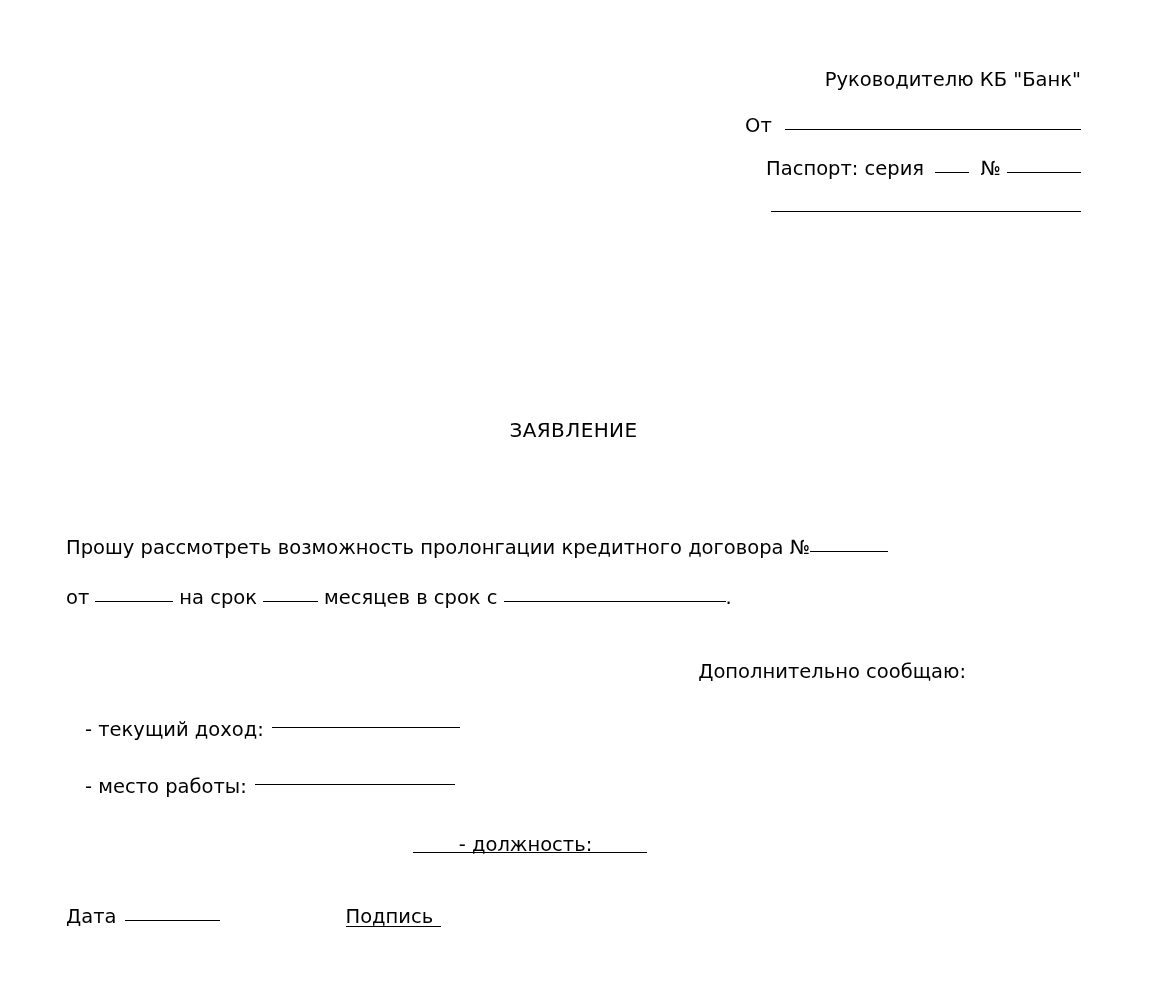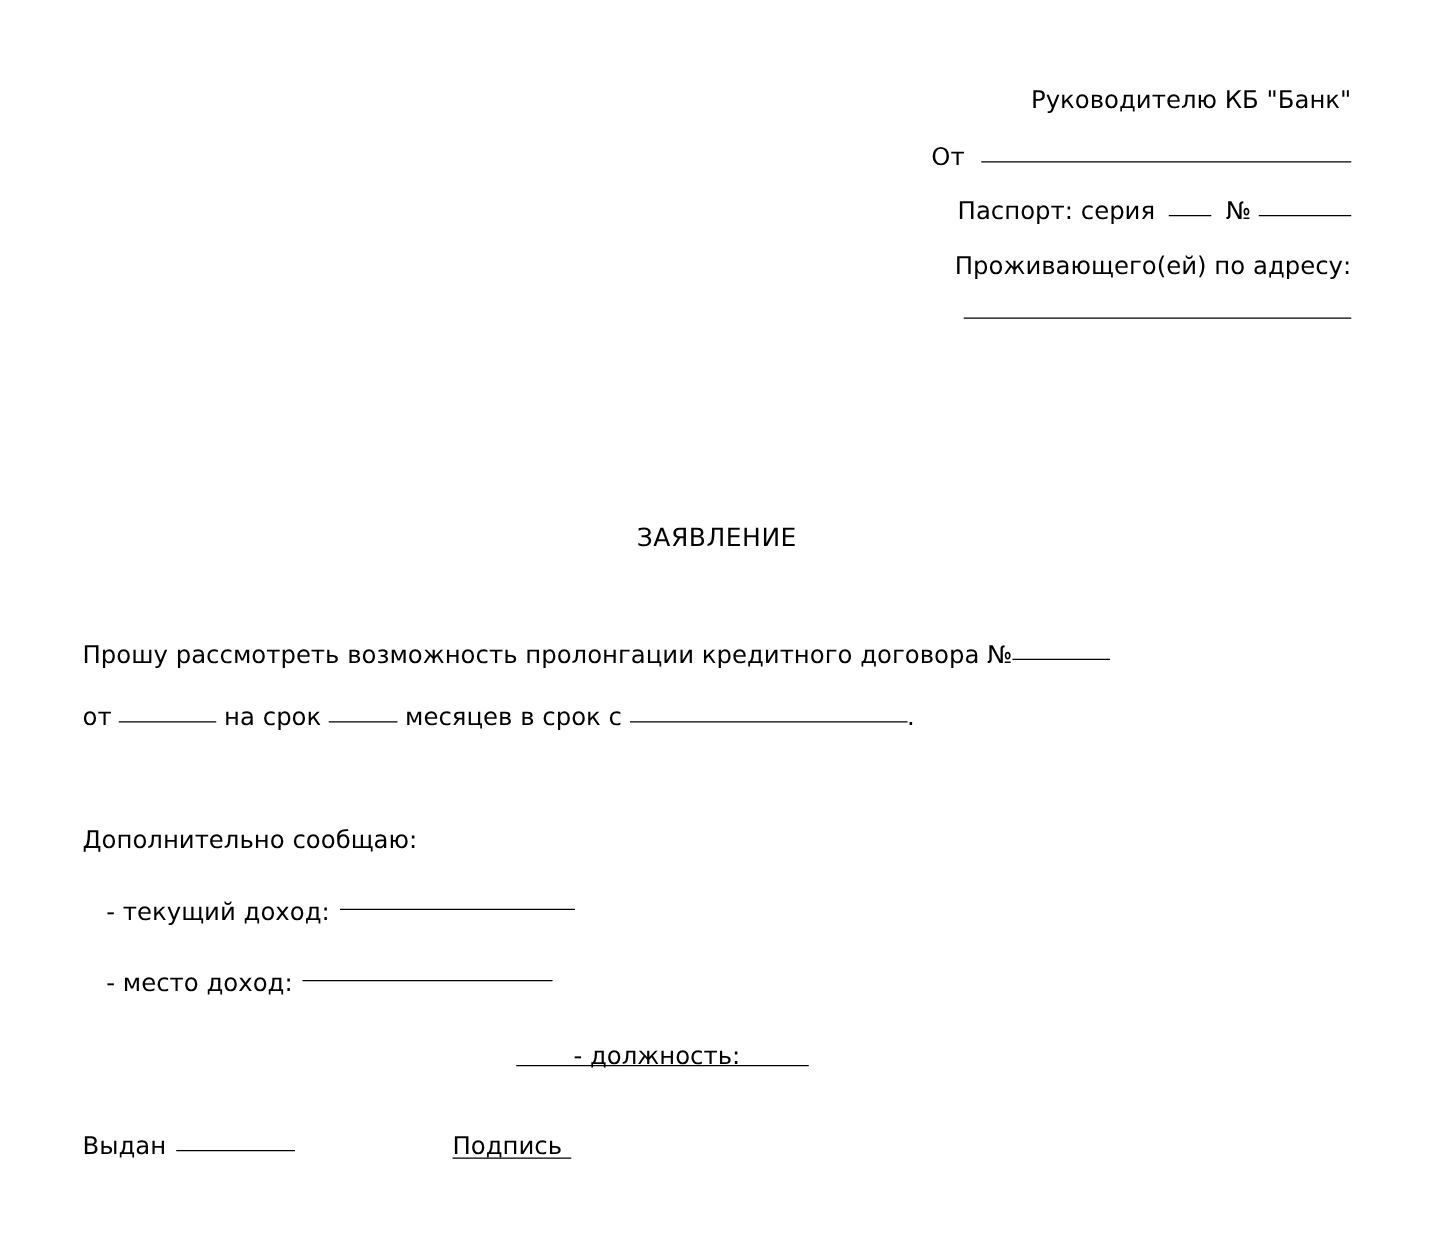--- a/index.html
+++ b/index.html
@@ -75,21 +75,21 @@
     width: 1147px;
     text-align: center;
     font-size: 20px;
     letter-spacing: 0.4px;
   }
 
   
   .body-block {
     position: absolute;
     left: 66px;
-    top: 514px;
+    top: 538px;
     width: 1020px;
     font-size: 19.5px;
     line-height: 1.0;
   }
   .body-line {
     display: flex;
     align-items: baseline;
     white-space: nowrap;
     margin-bottom: 30px;
   }
@@ -102,21 +102,21 @@
 
   
   .extra-block {
     position: absolute;
     left: 66px;
     top: 662px;
     width: 900px;
     font-size: 19.5px;
     line-height: 1.0;
   }
-  .extra-heading { margin-bottom: 38px; }
+  .extra-heading { margin-bottom: 38px; text-align: right; }
   .extra-line {
     display: flex;
     align-items: center;
     white-space: nowrap;
     margin-bottom: 38px;
     margin-left: 19px;
   }
   .extra-line:last-child { margin-bottom: 0; flex-direction: column; }
   .rule-income   { width: 188px; margin-left: 8px; }
   .rule-employer { width: 200px; margin-left: 8px; }
@@ -156,21 +156,20 @@
     </div>
 
     <div class="row fill-row">
       <span class="lbl">Паспорт: серия</span>
       <span class="rule rule-w-series"></span>
       <span class="lbl">№</span>
       <span class="rule rule-w-pnum"></span>
     </div>
 
 
-    <div class="row">Проживающего(ей) по адресу:</div>
 
     <div class="addr-rule-row">
       <span class="rule rule-addr"></span>
     </div>
   </div>
 
   <div class="doc-title">ЗАЯВЛЕНИЕ</div>
 
   <div class="body-block">
 
@@ -193,33 +192,33 @@
   <div class="extra-block">
 
     <div class="extra-heading">Дополнительно сообщаю:</div>
 
     <div class="extra-line">
       <span>- текущий доход:</span>
       <span class="rule rule-income"></span>
     </div>
 
     <div class="extra-line">
-      <span>- место доход:</span>
+      <span>- место работы:</span>
       <span class="rule rule-employer"></span>
     </div>
 
     <div class="extra-line">
       <span>- должность:</span>
       <span class="rule rule-position"></span>
     </div>
   </div>
 
   <div class="footer">
     <span class="group">
-      <span>Выдан</span>
+      <span>Дата</span>
       <span class="rule rule-date"></span>
     </span>
     <span class="group sig-group">
       <span>Подпись</span>
       <span class="rule rule-sig"></span>
     </span>
   </div>
 
 </div>
 

